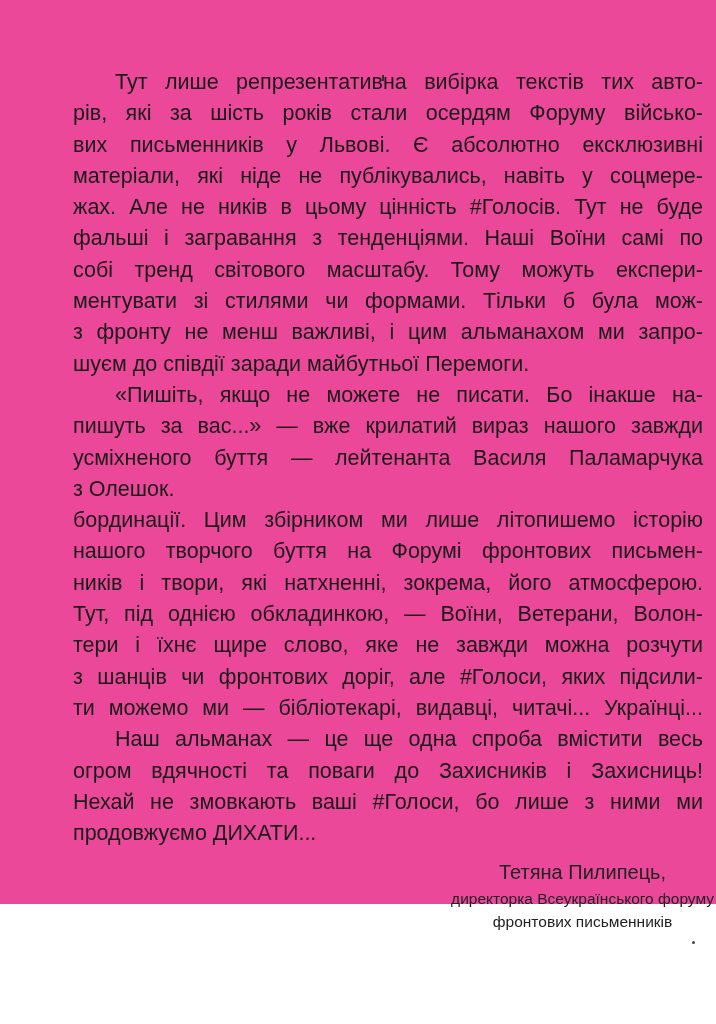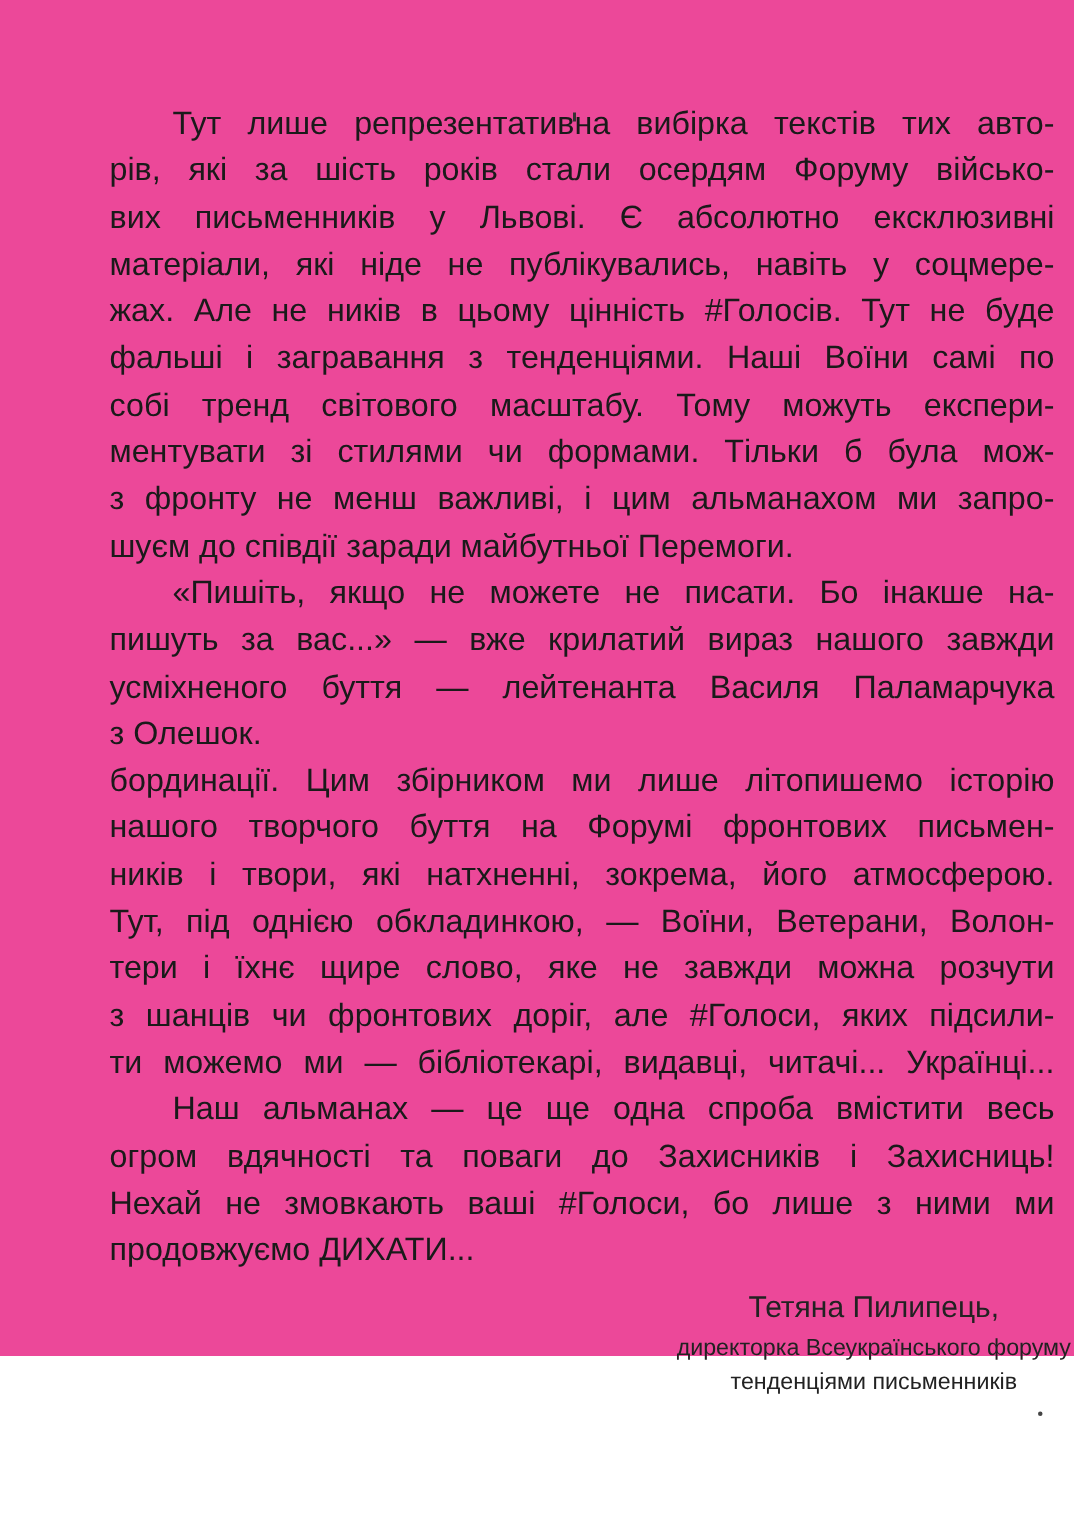--- a/index.html
+++ b/index.html
@@ -123,17 +123,17 @@
       <span class="line indent">Наш альманах — це ще одна спроба вмістити весь</span>
       <span class="line">огром вдячності та поваги до Захисників і Захисниць!</span>
       <span class="line">Нехай не змовкають ваші #Голоси, бо лише з ними ми</span>
       <span class="line last">продовжуємо ДИХАТИ...</span>
     </p>
   </div>
 
   <div class="signature">
     <span class="sig-name">Тетяна Пилипець,</span>
     <span class="sig-title">директорка Всеукраїнського форуму</span>
-    <span class="sig-title">тенденціями письменників</span>
+    <span class="sig-title">фронтових письменників</span>
   </div>
 
   <div class="speck"></div>
 </div>
 
 </body></html>

